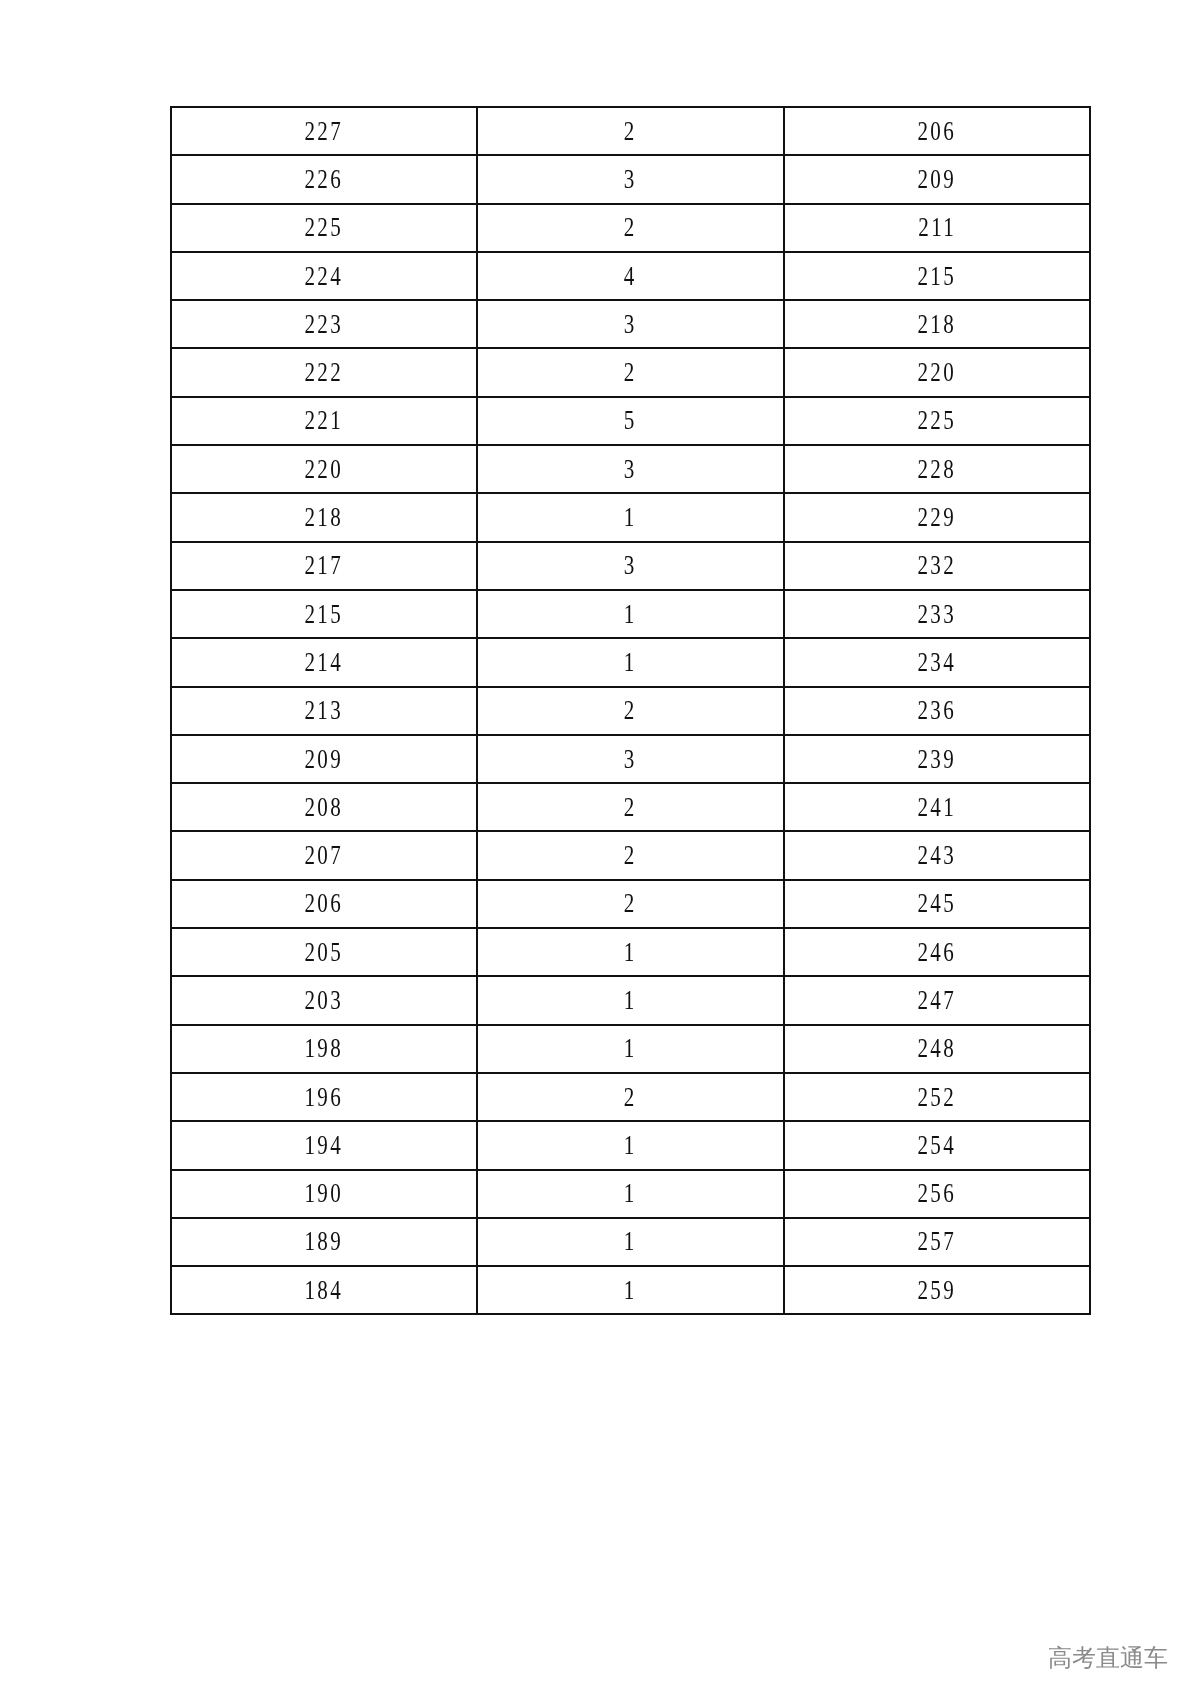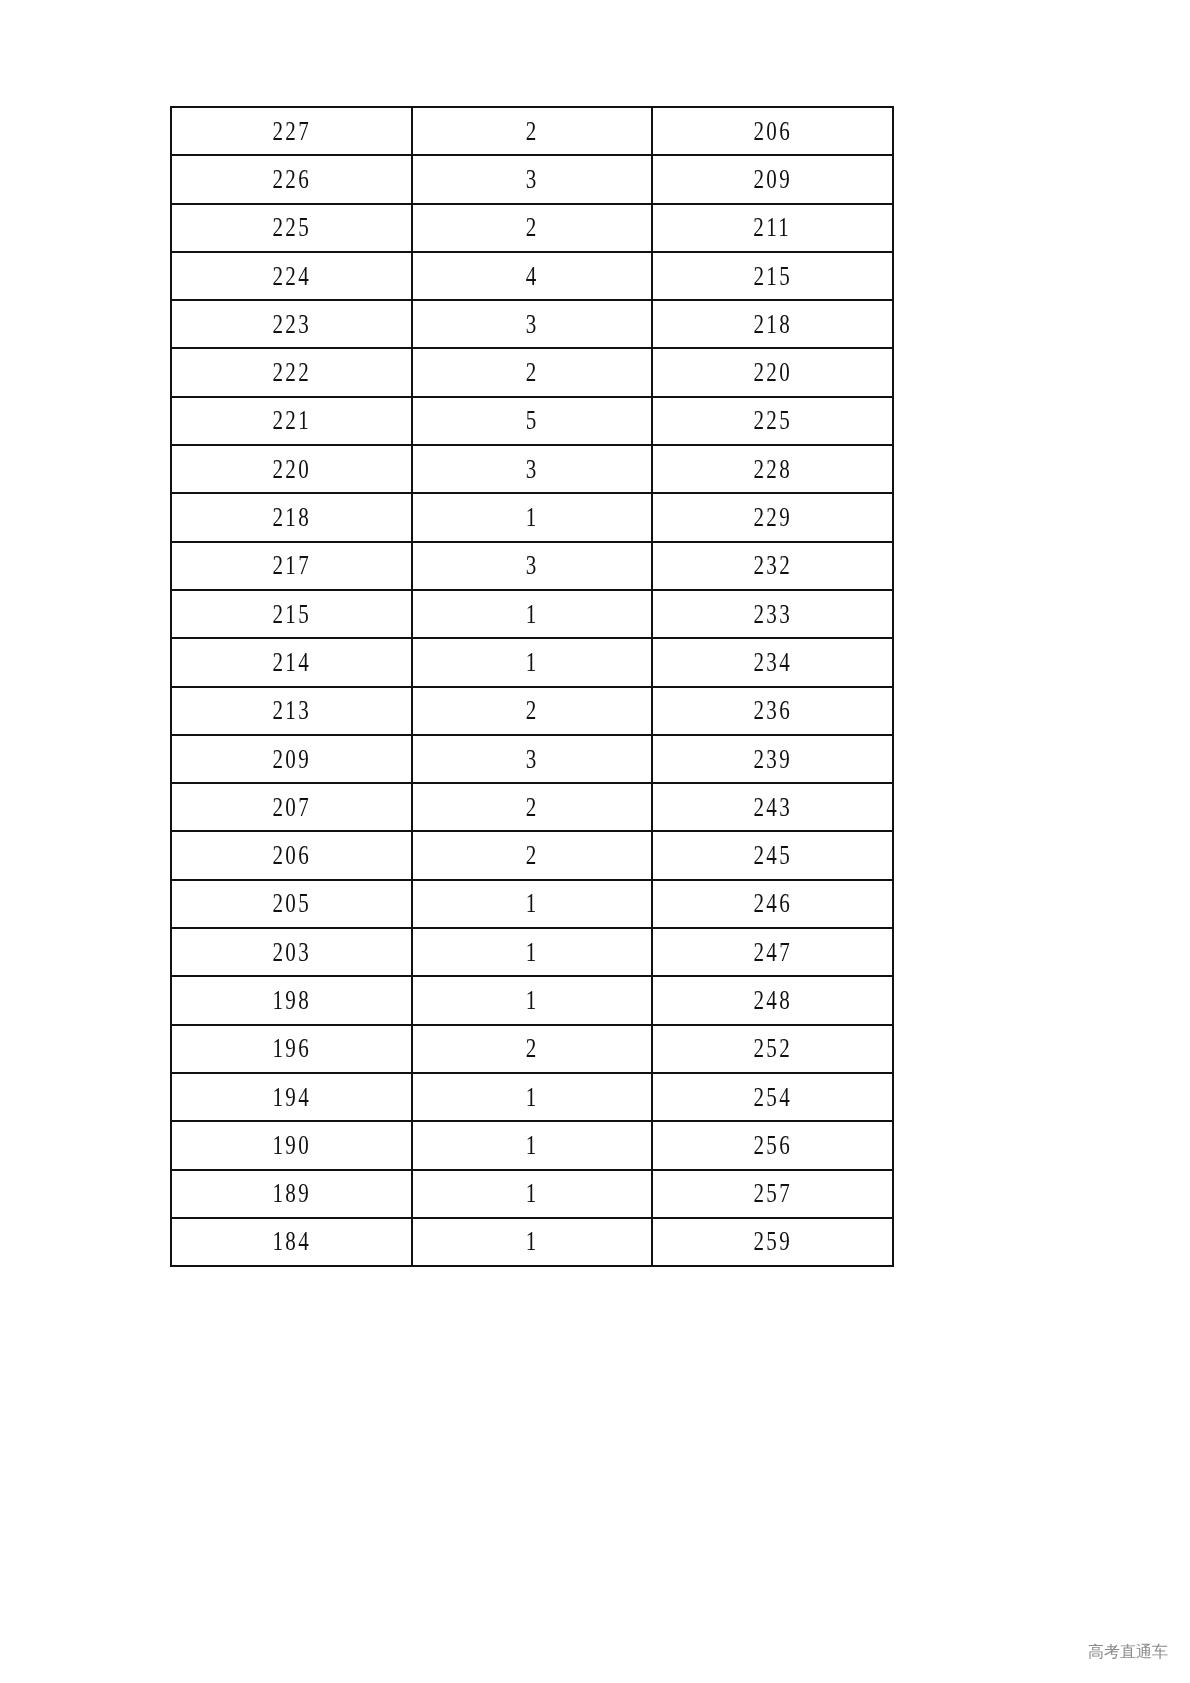--- a/index.html
+++ b/index.html
@@ -17,21 +17,21 @@
     }
     .page {
       position: absolute;
       left: 0; top: 0;
       width: 1190px; height: 1683px;
     }
     table.score-table {
       position: absolute;
       left: 170px;
       top: 106px;
-      width: 724px;
+      width: 921px;
       border-collapse: collapse;
       table-layout: fixed;
     }
     table.score-table td {
       border: 2px solid #111111;
       height: 46.3px;
       padding: 0;
       text-align: center;
       vertical-align: middle;
       font-size: 27px;
@@ -40,21 +40,21 @@
     }
     table.score-table td span {
       display: inline-block;
       transform: scaleX(0.78);
     }
     .watermark {
       position: absolute;
       right: 22px;
       top: 1642px;
       font-family: "DejaVu Sans", sans-serif;
-      font-size: 16px;
+      font-size: 24px;
       color: #8a8a8a;
       letter-spacing: 0px;
     }
   </style>
 </head>
 <body>
 
 <div class="page">
   <table class="score-table">
     <colgroup>
@@ -127,20 +127,25 @@
           <td><span>213</span></td>
           <td><span>2</span></td>
           <td><span>236</span></td>
         </tr>
         <tr>
           <td><span>209</span></td>
           <td><span>3</span></td>
           <td><span>239</span></td>
         </tr>
         <tr>
+          <td><span>208</span></td>
+          <td><span>2</span></td>
+          <td><span>241</span></td>
+        </tr>
+        <tr>
           <td><span>207</span></td>
           <td><span>2</span></td>
           <td><span>243</span></td>
         </tr>
         <tr>
           <td><span>206</span></td>
           <td><span>2</span></td>
           <td><span>245</span></td>
         </tr>
         <tr>

